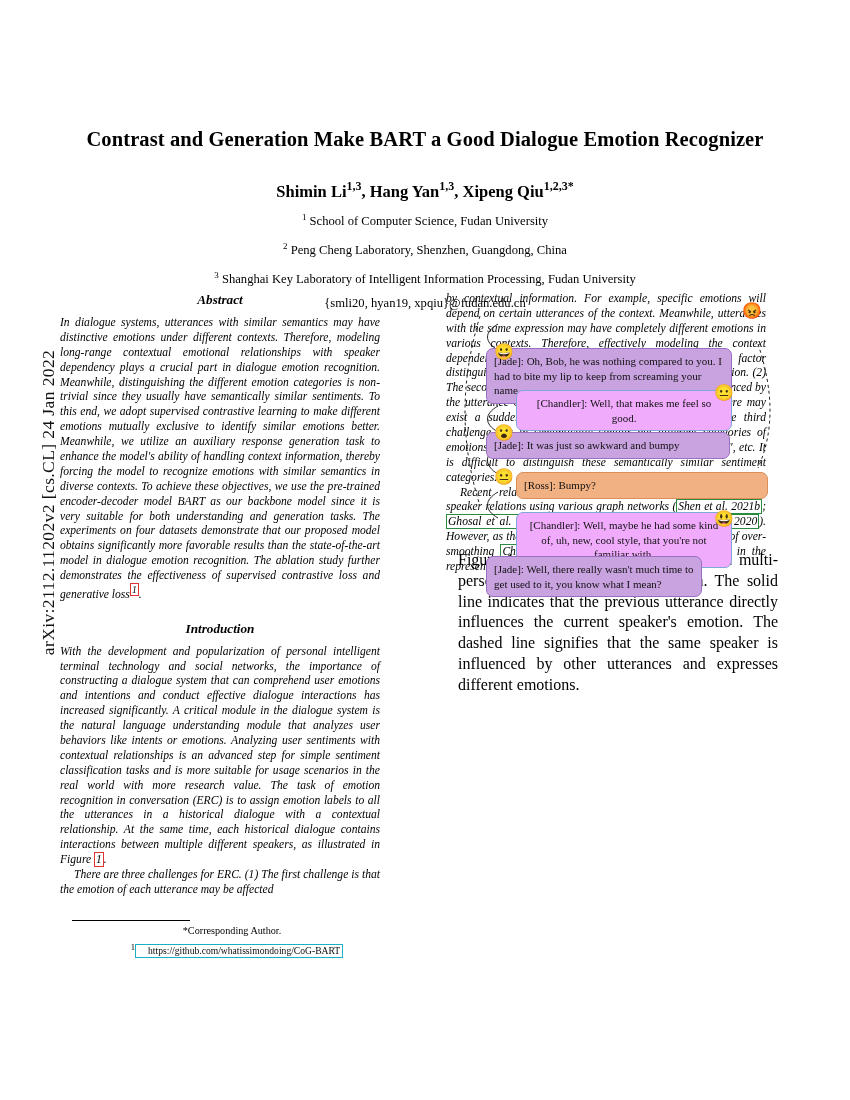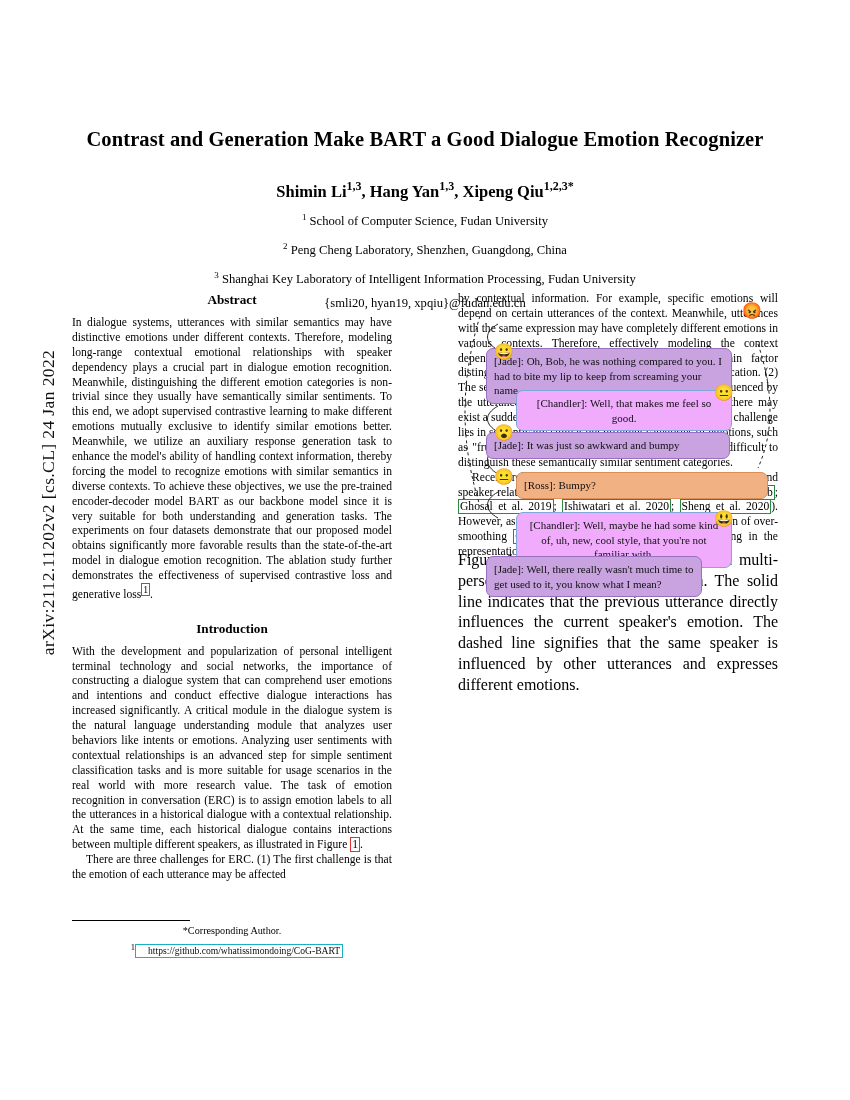--- a/index.html
+++ b/index.html
@@ -64,24 +64,25 @@
   }
   .affil sup { font-size: 9px; }
   .email {
     text-align: center;
     font-size: 12.6px;
     margin-top: 7px;
   }
   
   .columns {
     position: absolute;
-    left: 72px;
+    left: 60px;
     top: 292px;
     width: 706px;
     height: 720px;
+    font-style: italic;
   }
   .col {
     position: absolute;
     top: 0;
     width: 320px;
     font-size: 11.6px;
     line-height: 1.285;
     text-align: justify;
   }
   .col-left { left: 0; }

